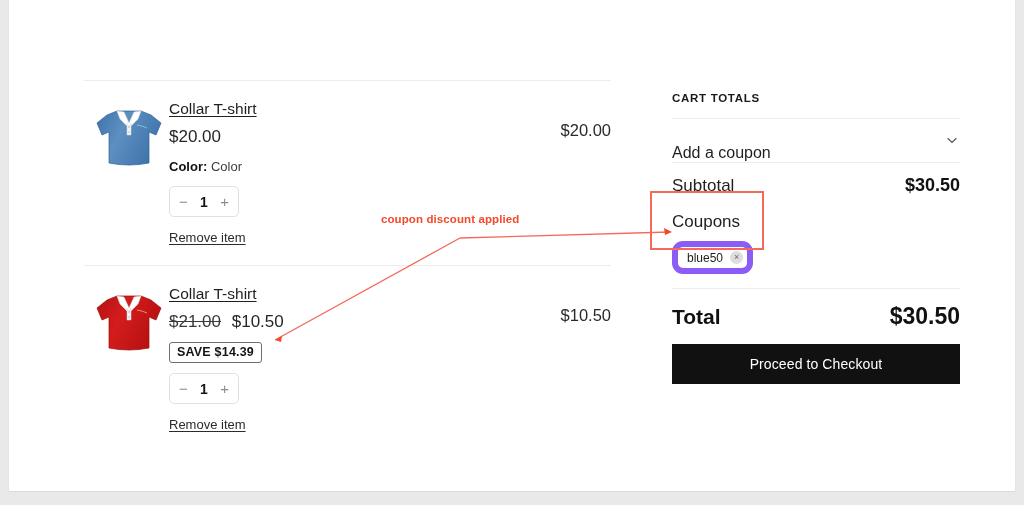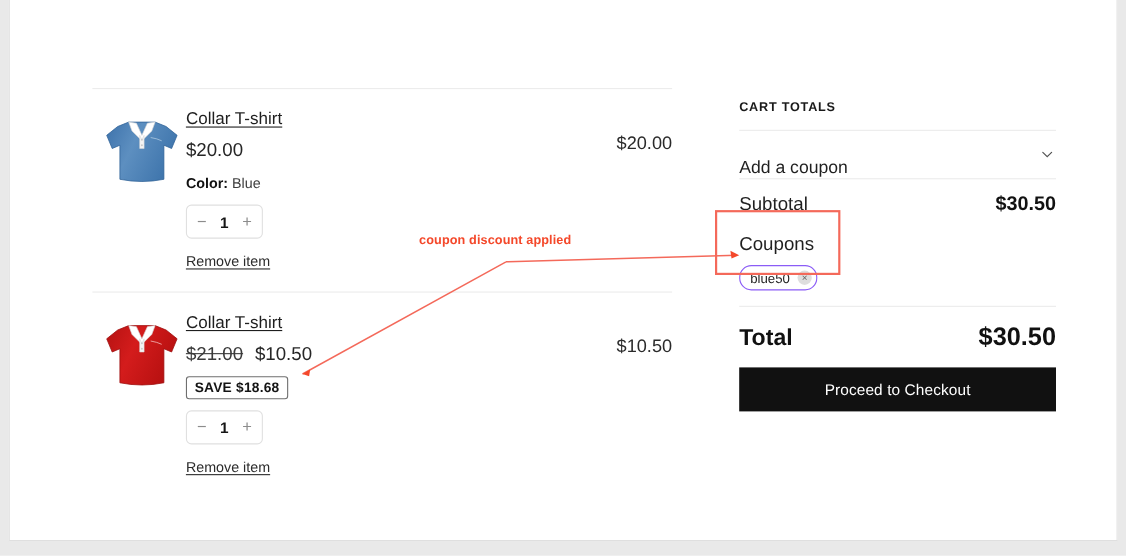--- a/index.html
+++ b/index.html
@@ -214,21 +214,21 @@
   .coupons-block .lbl {
     font-size: 17px;
     color: #1f1f1f;
     line-height: 24px;
   }
   .chip {
     display: inline-flex;
     align-items: center;
     margin-top: 7px;
     height: 21px;
-    border: 1px solid #8b5cf6;
+    border: 6px solid #8b5cf6;
     border-radius: 11px;
     padding: 0 4px 0 9px;
     background: #fff;
   }
   .chip .code {
     font-size: 12px;
     color: #1e1e1e;
     margin-right: 7px;
   }
   .chip .x {
@@ -319,21 +319,21 @@
           <path d="M46 24 Q52 25 56 27" stroke="#a9c6de" stroke-width="0.9" fill="none" opacity="0.85"></path>
         </svg>
       </div>
       <div class="row-info">
         <a class="prod-name">Collar T-shirt</a>
         <div class="price-line">
           <span>$20.00</span>
         </div>
         <div class="variant">
           <b>Color:</b>
-          <span>Blue</span>
+          <span>Color</span>
         </div>
         <div class="stepper">
           <span class="sign">−</span>
           <span class="qty">1</span>
           <span class="sign">+</span>
         </div>
         <div><a class="remove-link">Remove item</a></div>
       </div>
       <div class="row-total">$20.00</div>
     </div>
@@ -357,21 +357,21 @@
           <circle cx="38" cy="31" r="0.9" fill="#c9c9c9"></circle>
           <path d="M46 24 Q52 25 56 27" stroke="#f0b3b3" stroke-width="0.9" fill="none" opacity="0.85"></path>
         </svg>
       </div>
       <div class="row-info">
         <a class="prod-name">Collar T-shirt</a>
         <div class="price-line">
           <span class="price-old">$21.00</span>
           <span>$10.50</span>
         </div>
-        <div><span class="save-badge">SAVE $18.68</span></div>
+        <div><span class="save-badge">SAVE $14.39</span></div>
         <div class="stepper">
           <span class="sign">−</span>
           <span class="qty">1</span>
           <span class="sign">+</span>
         </div>
         <div><a class="remove-link">Remove item</a></div>
       </div>
       <div class="row-total">$10.50</div>
     </div>
 

